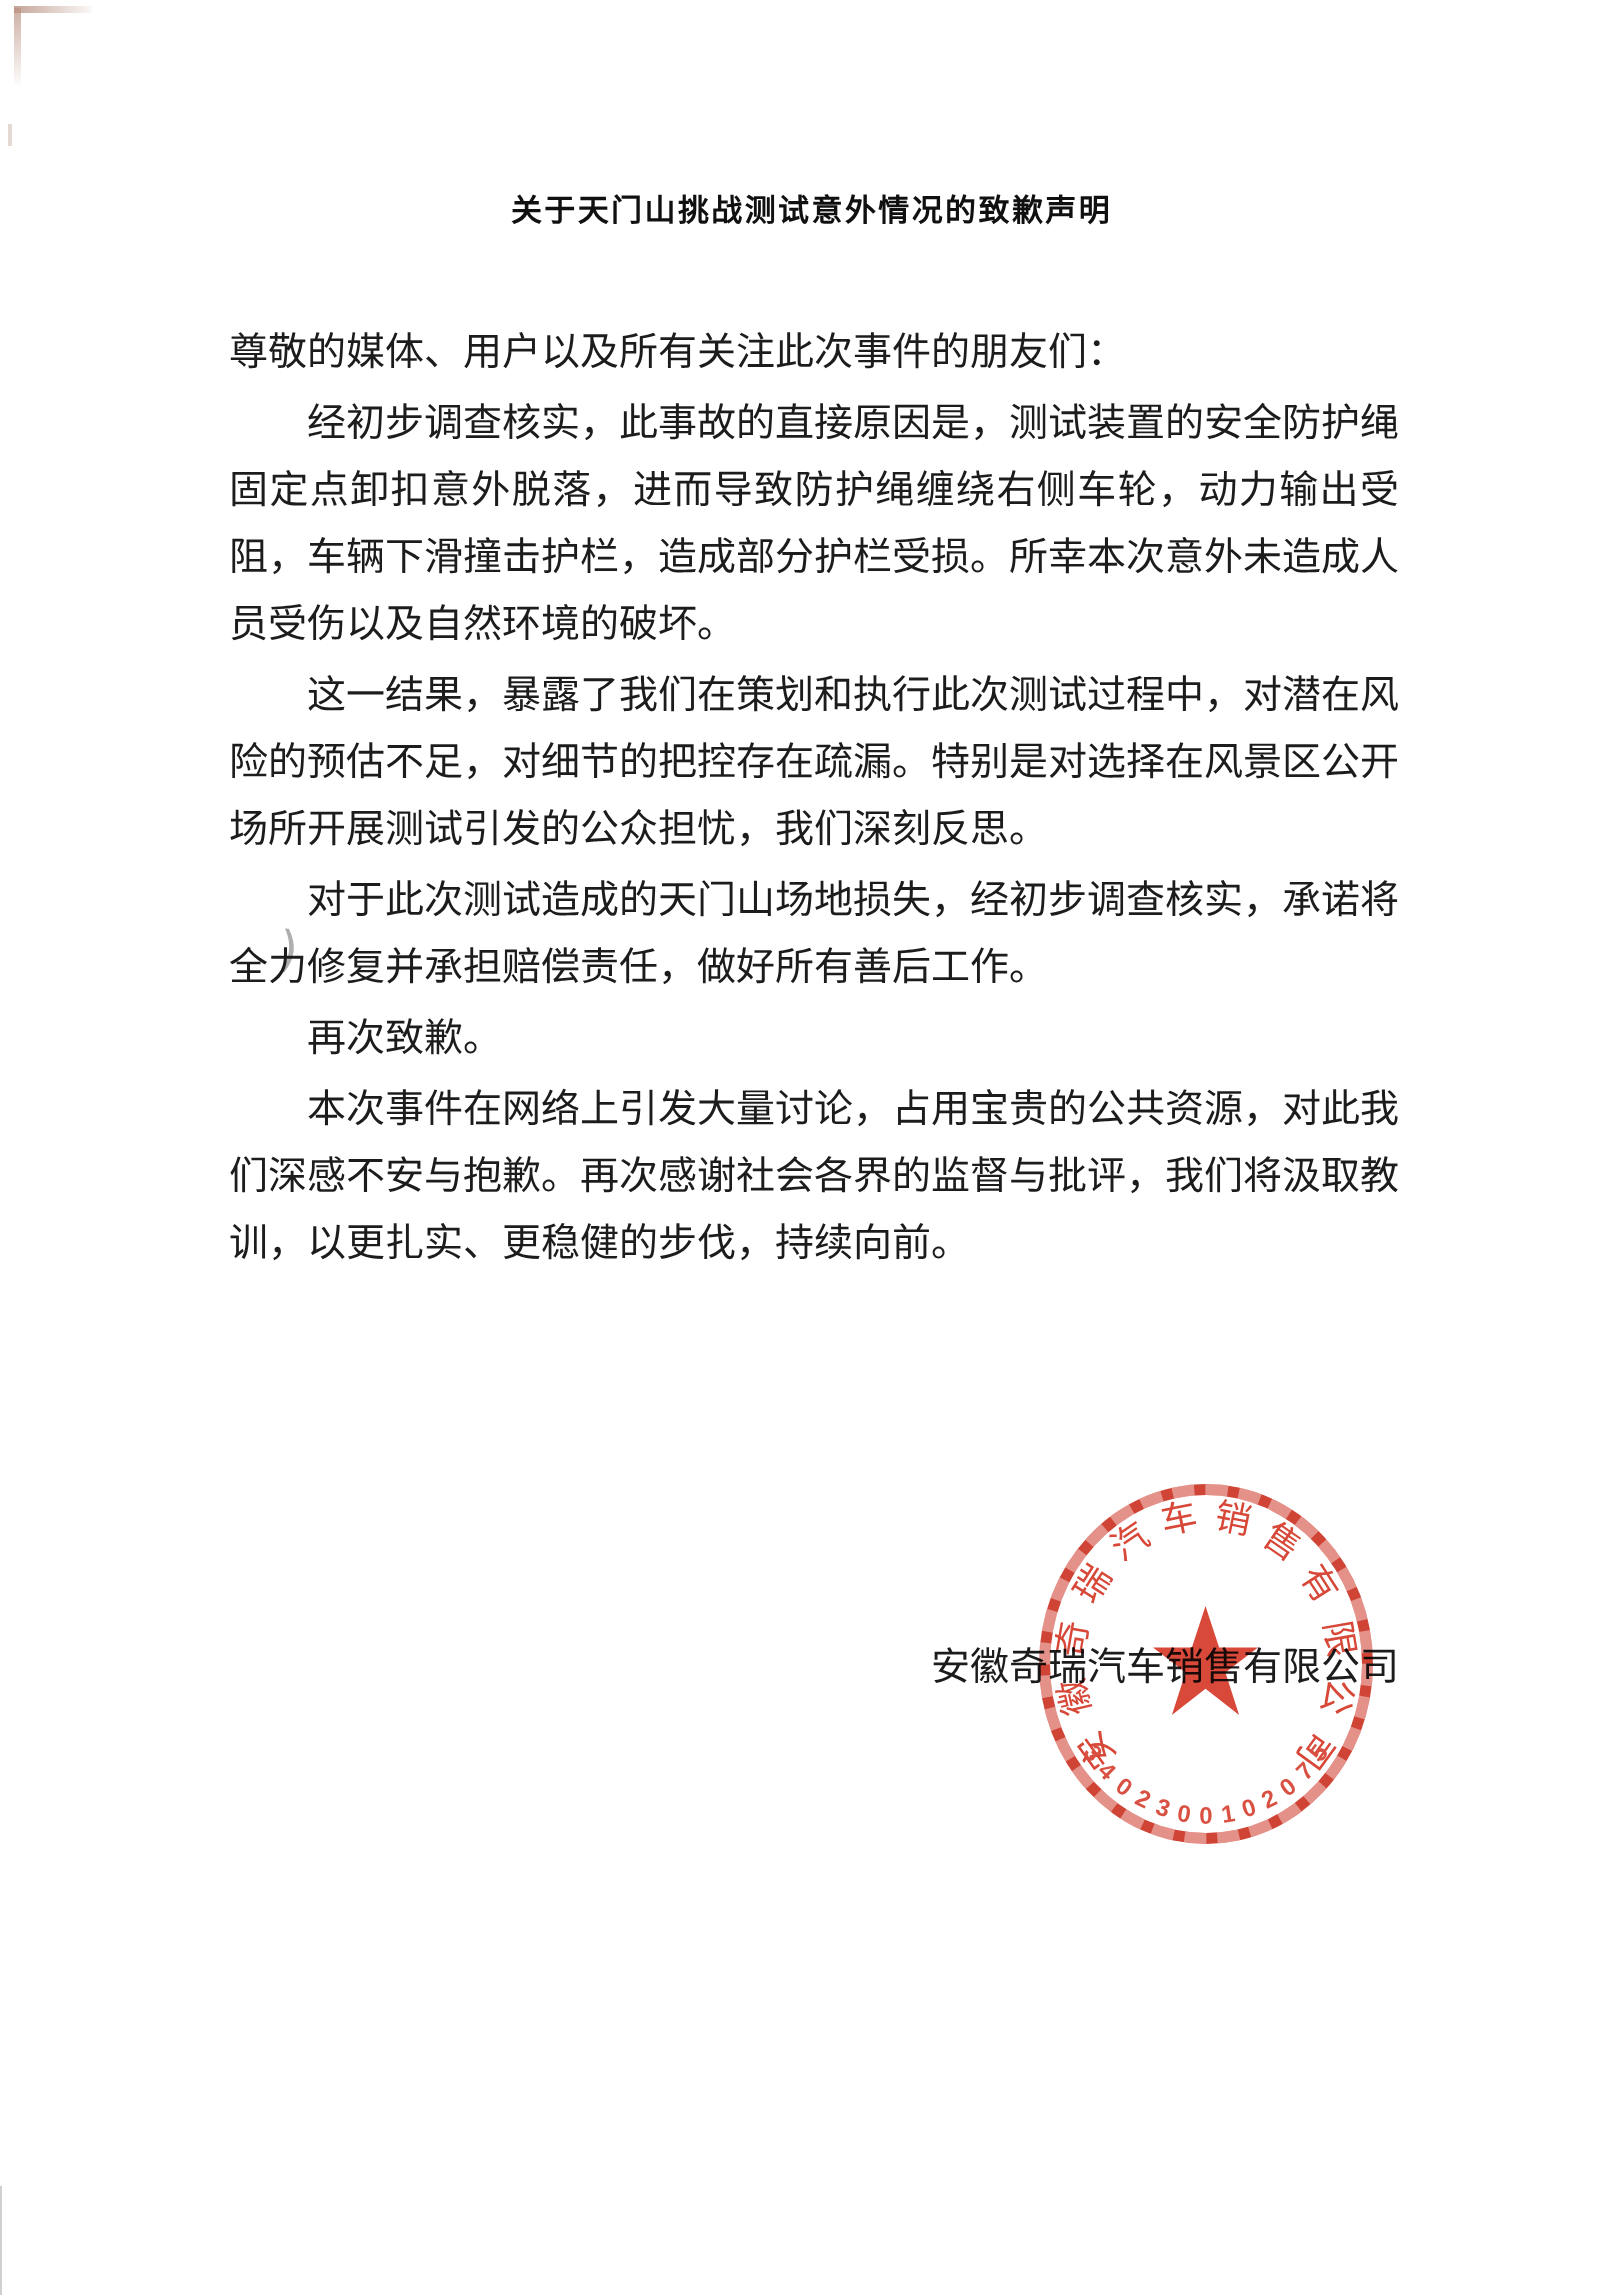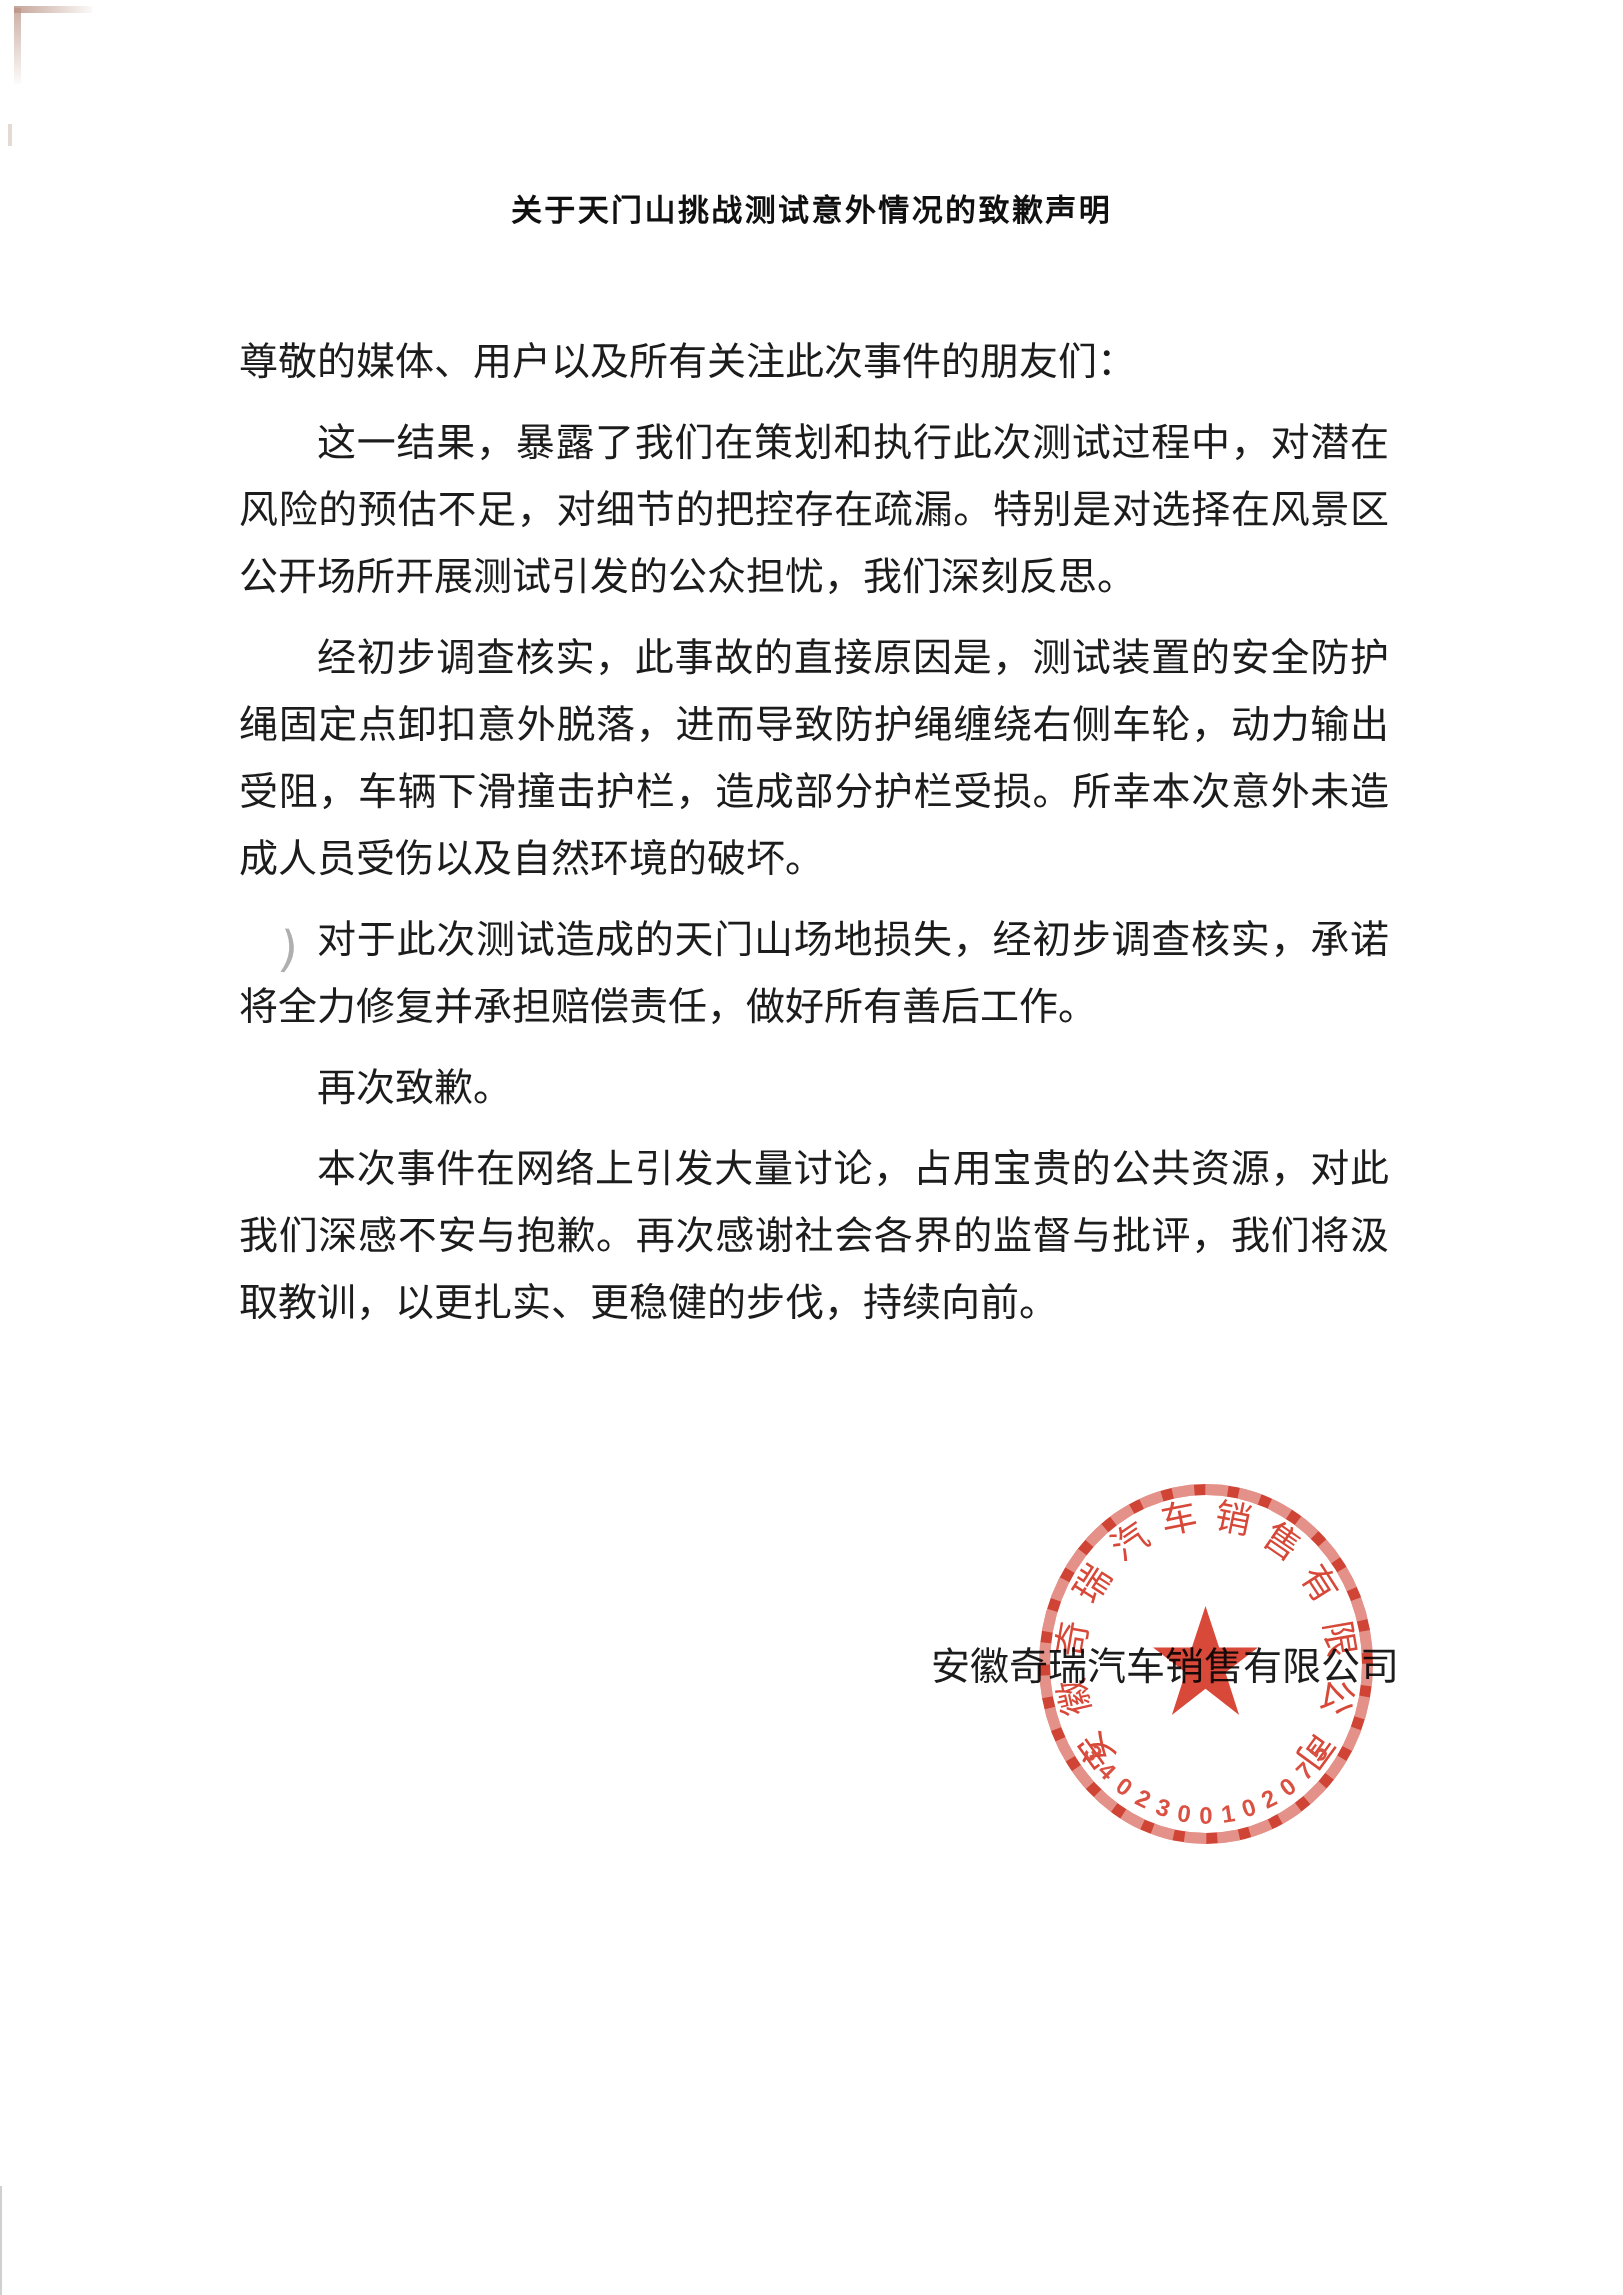--- a/index.html
+++ b/index.html
@@ -30,21 +30,21 @@
     text-align:center;
     font-family:"DejaVu Sans","Liberation Sans",sans-serif;
     font-weight:900;font-size:31px;letter-spacing:2.4px;color:#101010;
     white-space:nowrap;
   }
   .body-text{
     position:absolute;top:314px;left:225px;width:1178px;
     font-size:39px;line-height:67px;text-align:justify;
     color:#1c1c1c;
   }
-  .body-text p{margin:14px;}
+  .body-text p{margin:4px;}
   .body-text p.indent{text-indent:2em;}
 
   .sig-block{
     position:absolute;top:1633px;right:224px;
     text-align:right;font-size:39px;line-height:67px;color:#1c1c1c;
   }
   .sig-date{padding-right:12.7px;}
 
   
   .seal{
@@ -76,22 +76,22 @@
   <div class="corner-artifact-h"></div>
   <div class="corner-artifact-v"></div>
   <div class="corner-artifact-dot"></div>
   <div class="edge-artifact"></div>
   <div class="pen-mark">)</div>
 
   <div class="title">关于天门山挑战测试意外情况的致歉声明</div>
 
   <div class="body-text">
     <p>尊敬的媒体、用户以及所有关注此次事件的朋友们：</p>
+    <p class="indent">经初步调查核实，此事故的直接原因是，测试装置的安全防护绳固定点卸扣意外脱落，进而导致防护绳缠绕右侧车轮，动力输出受阻，车辆下滑撞击护栏，造成部分护栏受损。所幸本次意外未造成人员受伤以及自然环境的破坏。</p>
     <p class="indent">这一结果，暴露了我们在策划和执行此次测试过程中，对潜在风险的预估不足，对细节的把控存在疏漏。特别是对选择在风景区公开场所开展测试引发的公众担忧，我们深刻反思。</p>
-    <p class="indent">经初步调查核实，此事故的直接原因是，测试装置的安全防护绳固定点卸扣意外脱落，进而导致防护绳缠绕右侧车轮，动力输出受阻，车辆下滑撞击护栏，造成部分护栏受损。所幸本次意外未造成人员受伤以及自然环境的破坏。</p>
     <p class="indent">对于此次测试造成的天门山场地损失，经初步调查核实，承诺将全力修复并承担赔偿责任，做好所有善后工作。</p>
     <p class="indent">再次致歉。</p>
     <p class="indent">本次事件在网络上引发大量讨论，占用宝贵的公共资源，对此我们深感不安与抱歉。再次感谢社会各界的监督与批评，我们将汲取教训，以更扎实、更稳健的步伐，持续向前。</p>
   </div>
 
   <div class="sig-block">
     <div>安徽奇瑞汽车销售有限公司</div>
   </div>
 
   <div class="seal">

